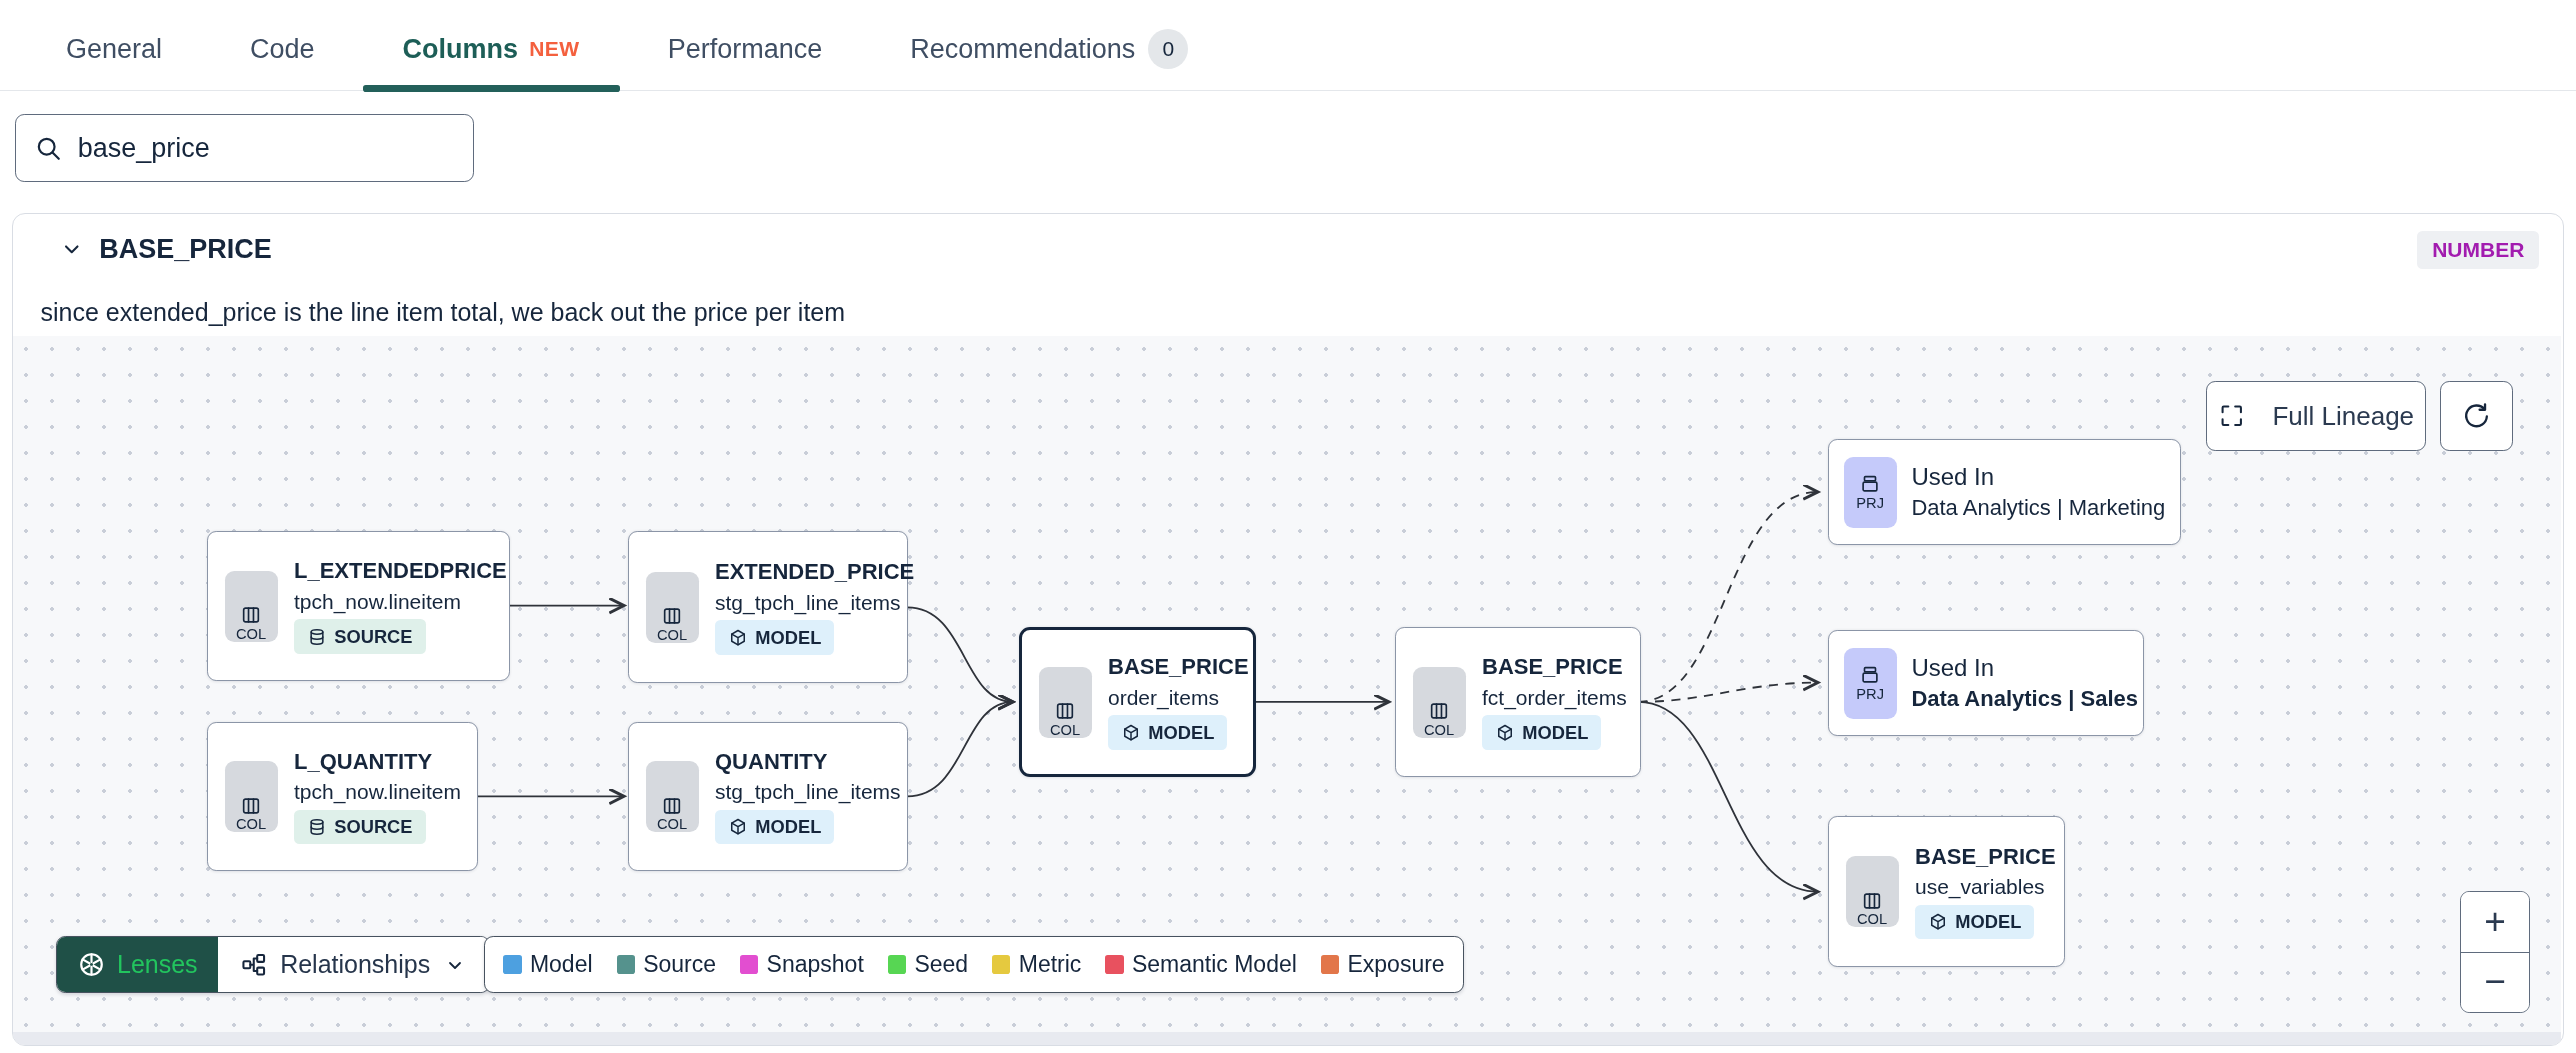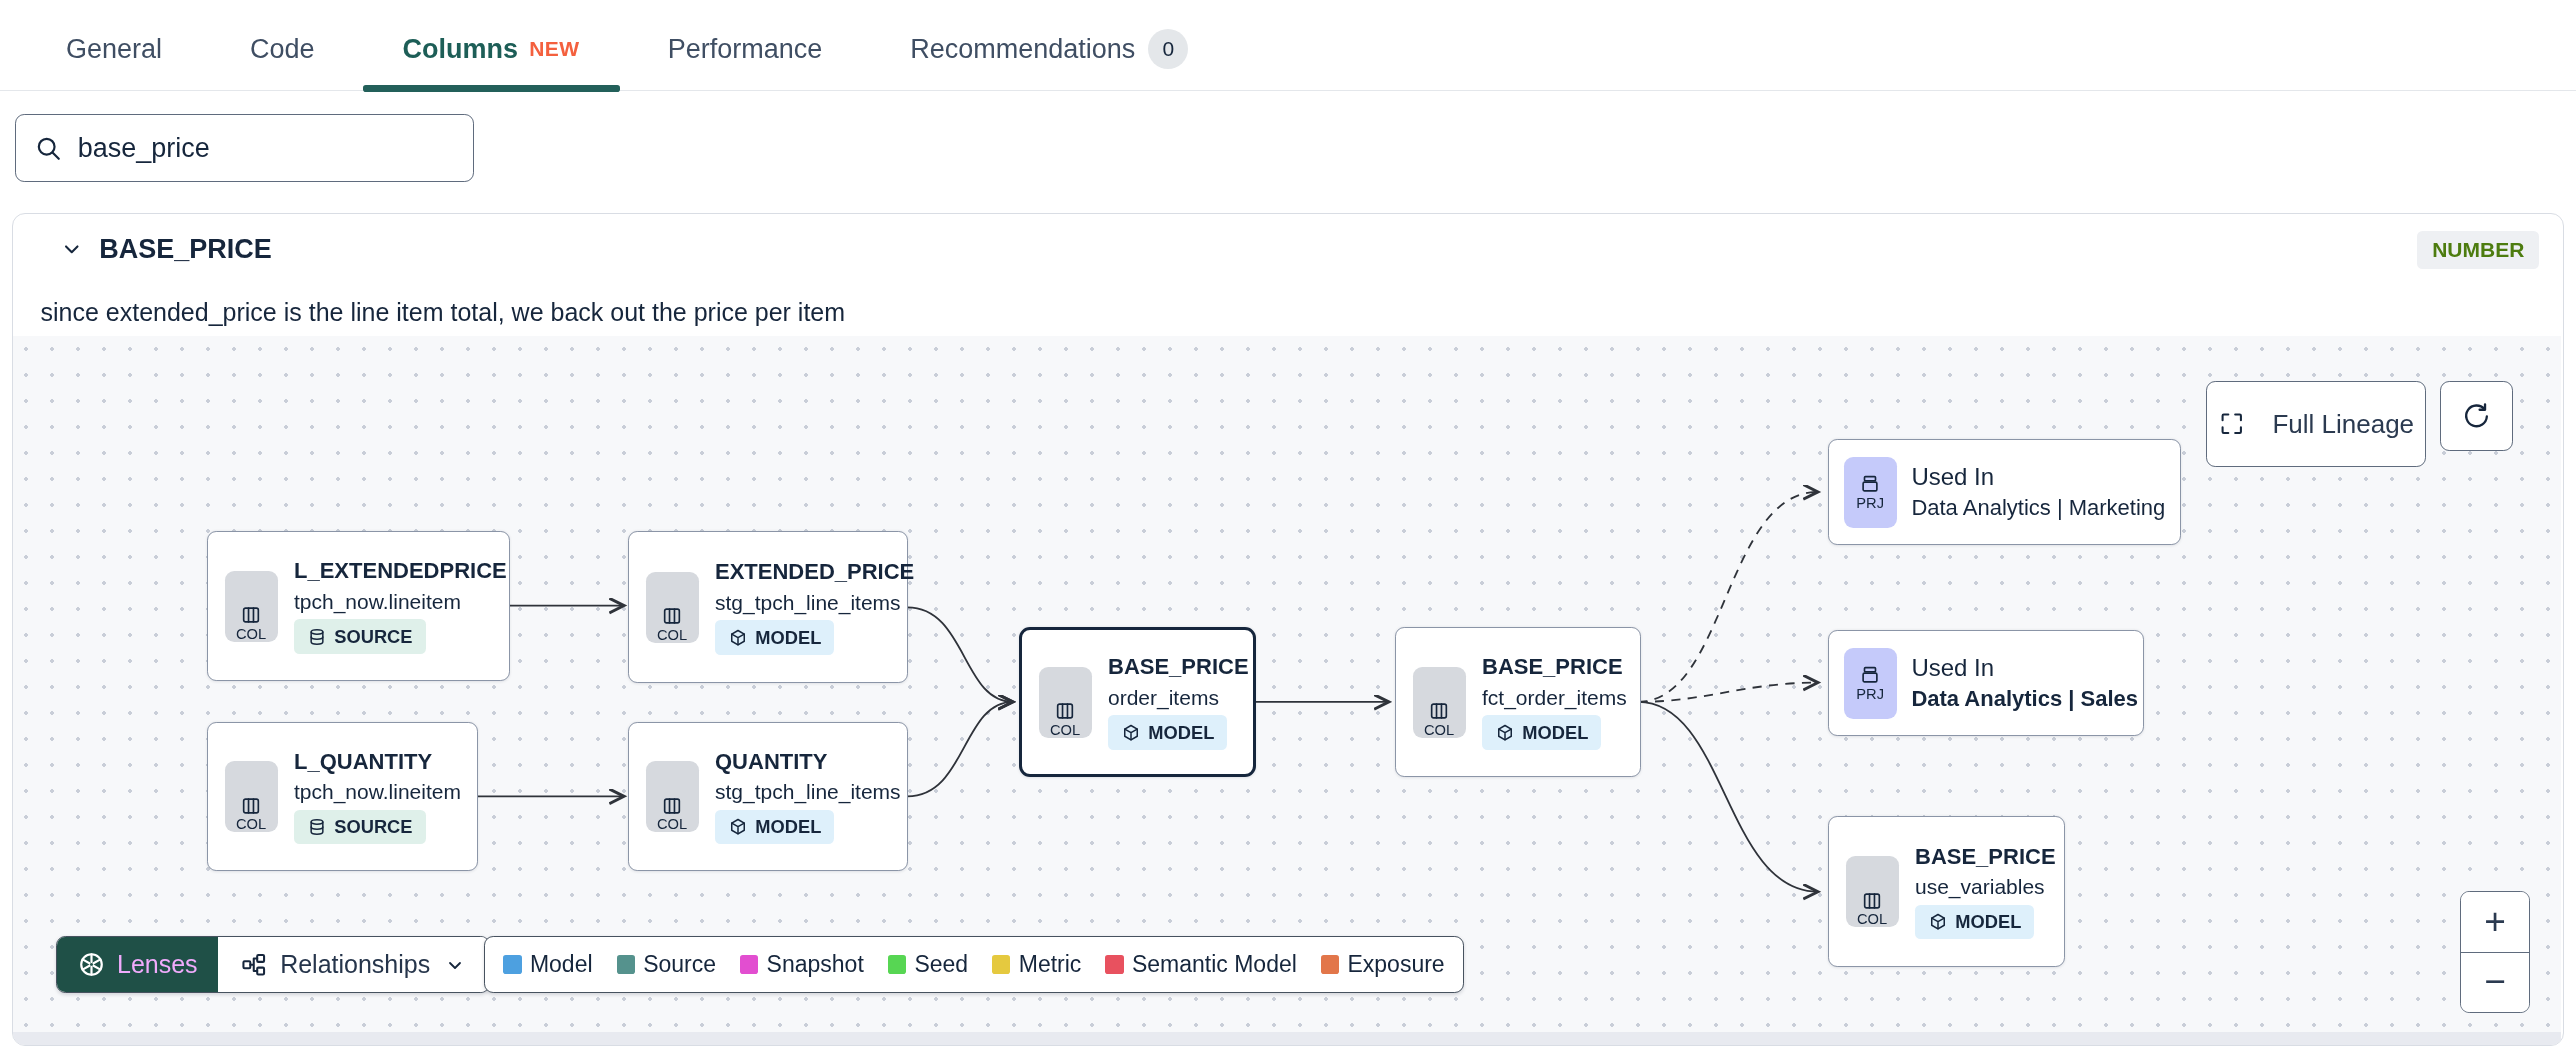--- a/index.html
+++ b/index.html
@@ -24,21 +24,21 @@
   .searchbox input { border:none; outline:none; font-size:27px; color:#16263c; flex:1; background:transparent;
     font-family:inherit; }
 
   
   .card { position:absolute; left:12px; top:213px; width:2552px; height:833px; background:#fff;
     border:1.8px solid #d9dde4; border-radius:13px; overflow:hidden; }
   .card-header { position:absolute; left:0; top:0; right:0; height:70px; display:flex; align-items:center; }
   .chev-btn { margin-left:40px; width:37px; height:37px; display:flex; align-items:center; justify-content:center; cursor:pointer; }
   .col-name { margin-left:9.2px; font-size:27px; font-weight:700; }
   .type-badge { position:absolute; right:24px; top:16.5px; background:#eef0f3; border-radius:5.5px;
-    padding:7.3px 14.7px; font-size:21px; font-weight:700; color:#4d7c0f; }
+    padding:7.3px 14.7px; font-size:21px; font-weight:700; color:#a21caf; }
   .col-desc { position:absolute; left:27.5px; top:84px; font-size:25px; color:#16263c; }
 
   
   .canvas { position:absolute; left:0; top:122px; width:2548px; height:696px; background:#f7f8fa;
     background-image:radial-gradient(#c9ced8 2px, transparent 2px); background-size:26px 26px; }
   .scroll-track { position:absolute; left:0; bottom:0; width:2548px; height:13px; background:#e8eaf0; }
 
   svg.edges { position:absolute; left:0; top:0; pointer-events:none; }
   .edge { fill:none; stroke:#2f333a; stroke-width:2px; }
   .edge.dashed { stroke-dasharray:10 8; }
@@ -58,32 +58,32 @@
   .gsub { font-size:21px; white-space:nowrap; }
   .gkicker { font-size:24px; }
   .gbadge { display:inline-flex; align-items:center; gap:7.3px; padding:6.4px 13px; border-radius:5.5px;
     font-size:18.3px; font-weight:700; color:#16263c; }
   .gbadge.source { background:#dff0ea; }
   .gbadge.model { background:#def0fb; }
 
   
   .btn { background:#fff; border:1.8px solid #5f6b7d; border-radius:9.2px; display:flex; align-items:center;
     justify-content:center; cursor:pointer; color:#2b3a50; }
-  .full-lineage { position:absolute; left:2193px; top:45px; width:220px; height:86px; gap:27px; font-size:26px; }
+  .full-lineage { position:absolute; left:2193px; top:45px; width:220px; height:70px; gap:27px; font-size:26px; }
   .refresh-btn { position:absolute; left:2427px; top:45px; width:73px; height:70px; }
   .zoomctl { position:absolute; left:2447px; top:555px; width:70px; height:122px; background:#fff;
     border:1.8px solid #5f6b7d; border-radius:9.2px; display:flex; flex-direction:column; overflow:hidden; }
   .zoomctl .zbtn { flex:1; display:flex; align-items:center; justify-content:center; font-size:37px;
     color:#2b3a50; cursor:pointer; background:#fff; }
   .zoomctl .zbtn:first-child { border-bottom:1.8px solid #5f6b7d; }
 
   
   .lens-group { position:absolute; left:43px; top:600px; height:57px; display:flex; border:1.8px solid #47525f;
     border-radius:9.2px; overflow:hidden; box-shadow:0 1.8px 3.7px rgba(20,30,50,.15); }
-  .lens-btn { background:#1f5047; color:#f0abfc; display:flex; align-items:center; gap:11px;
+  .lens-btn { background:#1f5047; color:#22c55e; display:flex; align-items:center; gap:11px;
     padding:0 20px; font-size:25px; cursor:pointer; }
   .rel-btn { background:#fff; color:#26354b; display:flex; align-items:center; gap:13px;
     padding:0 22px; font-size:25px; cursor:pointer; }
   .legend { position:absolute; left:471px; top:600px; height:57px; background:#fff; border:1.8px solid #47525f;
     border-radius:9.2px; display:flex; align-items:center; padding:0 18.3px; gap:24px;
     box-shadow:0 1.8px 3.7px rgba(20,30,50,.15); }
   .leg-item { display:flex; align-items:center; gap:8.3px; font-size:23px; color:#16263c; white-space:nowrap; }
   .leg-swatch { width:18.3px; height:18.3px; border-radius:2.8px; flex:0 0 auto; }
 
   .ic { stroke:#16263c; fill:none; stroke-width:1.8; stroke-linecap:round; stroke-linejoin:round; }

